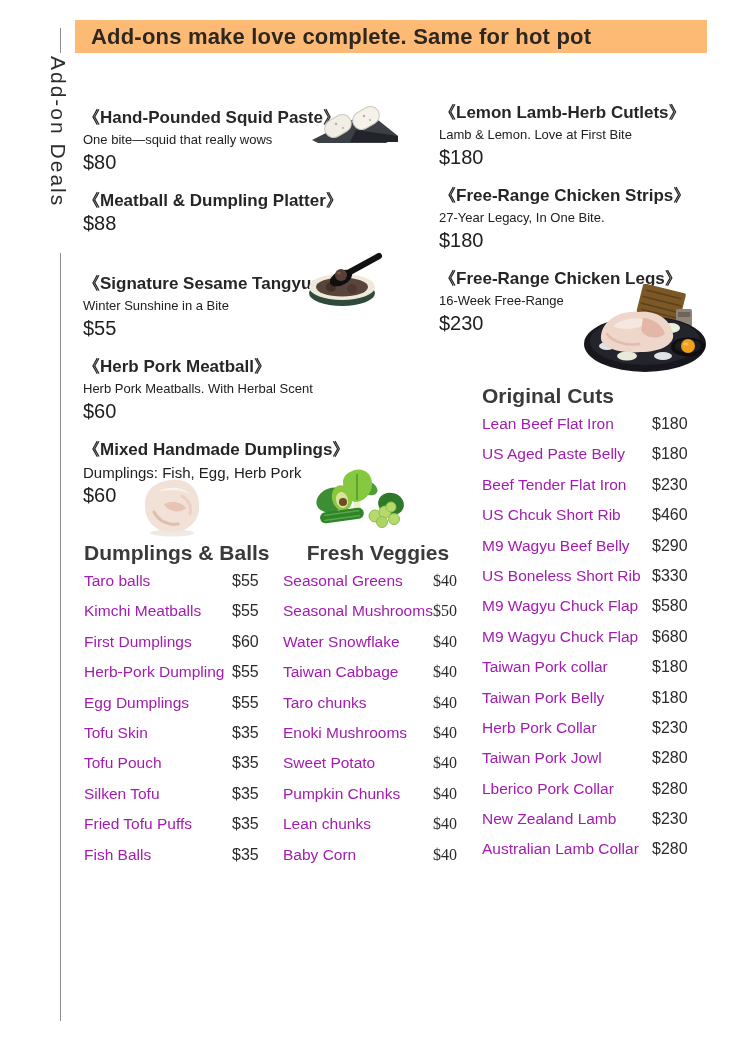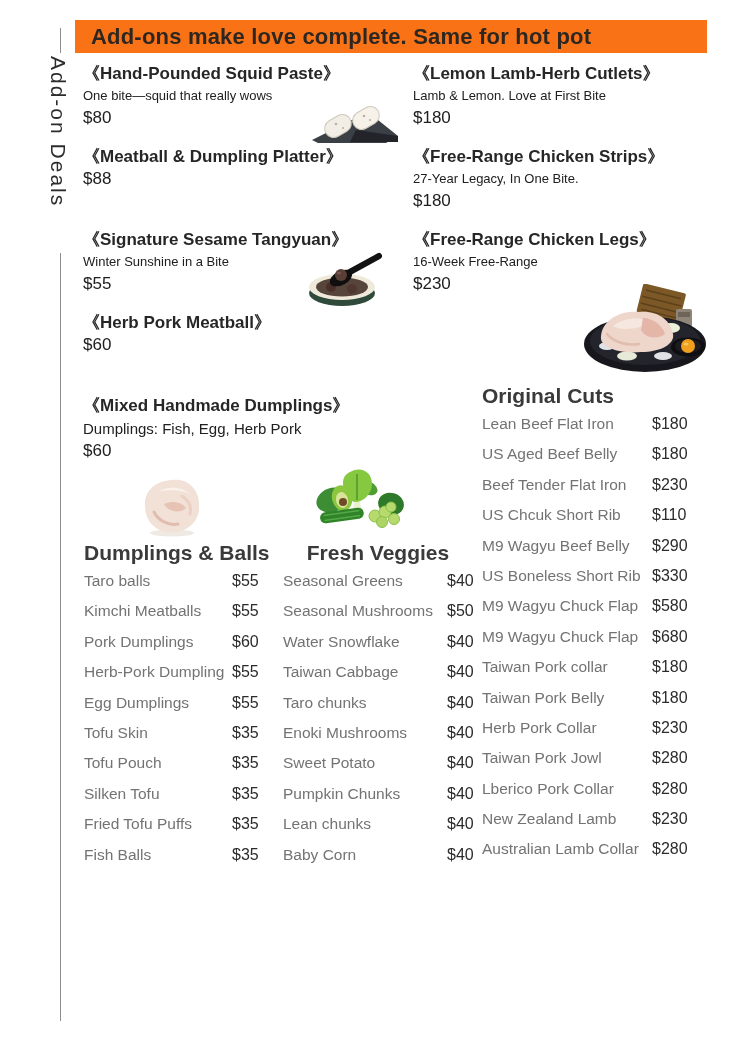--- a/index.html
+++ b/index.html
@@ -3,49 +3,49 @@
 <meta charset="utf-8">
 <style>
   html,body{margin:0;padding:0;background:#ffffff;}
   .page{
     position:relative;width:740px;height:1046px;background:#ffffff;
     font-family:"Liberation Sans","DejaVu Sans",sans-serif;
     color:#242424;overflow:hidden;
   }
   
   .banner{position:absolute;left:75px;top:20px;width:632px;height:33px;
-    background:#f97316;display:flex;align-items:center;}
+    background:#fdba74;display:flex;align-items:center;}
   .banner-title{padding-left:16px;font-size:22px;font-weight:700;color:#2e2721;letter-spacing:.2px;white-space:nowrap;}
   
   .v-line{position:absolute;left:60px;width:1px;background:#8d8d8d;}
   .v-line.top{top:28px;height:25px;}
   .v-line.bottom{top:253px;height:768px;}
   .sidebar-label{position:absolute;left:46px;top:56px;writing-mode:vertical-rl;
     font-size:21px;color:#2c2c2c;letter-spacing:2px;white-space:nowrap;}
   
   .deal-col{position:absolute;top:62px;}
-  .deal-col.left{left:83px;width:342px;}
-  .deal-col.right{left:413px;width:300px;}
+  .deal-col.left{left:83px;width:342px;margin-top:44px;}
+  .deal-col.right{left:439px;width:300px;margin-top:39px;}
   .deal{height:83px;}
   .deal-title{font-size:17px;font-weight:700;color:#262626;line-height:23px;white-space:nowrap;}
   .deal-desc{font-size:13px;color:#202020;line-height:22px;white-space:nowrap;}
   .deal-desc.small{font-size:15px;line-height:22px;padding-top:1px;}
-  .deal-price{font-size:17px;color:#202020;line-height:22px;}
+  .deal-price{font-size:20px;color:#202020;line-height:22px;}
   
   .section{position:absolute;}
   #section-cuts{left:482px;top:383px;width:230px;}
   #section-dumplings{left:84px;top:540px;width:195px;}
   #section-veggies{left:283px;top:540px;width:190px;text-align:center;}
   .section-title{font-size:21px;font-weight:700;color:#3a3a3a;line-height:26px;white-space:nowrap;}
   #section-cuts .section-title{}
   .menu-row{position:relative;height:30.4px;}
-  .row-name{position:absolute;left:0;top:6px;font-size:15.5px;color:#737373;white-space:nowrap;}
+  .row-name{position:absolute;left:0;top:6px;font-size:15.5px;color:#a21caf;white-space:nowrap;}
   .row-price{position:absolute;top:6px;font-size:16px;color:#2b2b2b;white-space:nowrap;}
   #section-dumplings .row-price{left:148px;}
-  #section-veggies .row-price{left:164px;}
+  #section-veggies .row-price{left:150px;font-family:Liberation Serif, serif;}
   #section-cuts .row-price{left:170px;}
   
   .food-img{position:absolute;}
   #img-squid{left:298px;top:100px;}
   #img-tangyuan{left:306px;top:246px;}
   #img-chicken{left:583px;top:284px;}
   #img-meatball{left:138px;top:476px;}
   #img-veggies{left:312px;top:464px;}
 </style>
 </head>
@@ -71,20 +71,21 @@
         <div class="deal-title">《Meatball &amp; Dumpling Platter》</div>
         <div class="deal-price">$88</div>
       </div>
       <div class="deal">
         <div class="deal-title">《Signature Sesame Tangyuan》</div>
         <div class="deal-desc">Winter Sunshine in a Bite</div>
         <div class="deal-price">$55</div>
       </div>
       <div class="deal">
         <div class="deal-title">《Herb Pork Meatball》</div>
+        <div class="deal-desc">Herb Pork Meatballs. With Herbal Scent</div>
         <div class="deal-price">$60</div>
       </div>
       <div class="deal">
         <div class="deal-title">《Mixed Handmade Dumplings》</div>
         <div class="deal-desc small">Dumplings: Fish, Egg, Herb Pork</div>
         <div class="deal-price">$60</div>
       </div>
     </div>
   <div class="deal-col right" id="deal-col-right">
       <div class="deal">
@@ -105,30 +106,30 @@
     </div>
 
   <div class="section" id="section-cuts">
     <div class="section-title">Original Cuts</div>
     <div class="rows">
         <div class="menu-row">
           <span class="row-name">Lean Beef Flat Iron</span>
           <span class="row-price">$180</span>
         </div>
         <div class="menu-row">
-          <span class="row-name">US Aged Beef Belly</span>
+          <span class="row-name">US Aged Paste Belly</span>
           <span class="row-price">$180</span>
         </div>
         <div class="menu-row">
           <span class="row-name">Beef Tender Flat Iron</span>
           <span class="row-price">$230</span>
         </div>
         <div class="menu-row">
           <span class="row-name">US Chcuk Short Rib</span>
-          <span class="row-price">$110</span>
+          <span class="row-price">$460</span>
         </div>
         <div class="menu-row">
           <span class="row-name">M9 Wagyu Beef Belly</span>
           <span class="row-price">$290</span>
         </div>
         <div class="menu-row">
           <span class="row-name">US Boneless Short Rib</span>
           <span class="row-price">$330</span>
         </div>
         <div class="menu-row">
@@ -175,21 +176,21 @@
     <div class="rows">
         <div class="menu-row">
           <span class="row-name">Taro balls</span>
           <span class="row-price">$55</span>
         </div>
         <div class="menu-row">
           <span class="row-name">Kimchi Meatballs</span>
           <span class="row-price">$55</span>
         </div>
         <div class="menu-row">
-          <span class="row-name">Pork Dumplings</span>
+          <span class="row-name">First Dumplings</span>
           <span class="row-price">$60</span>
         </div>
         <div class="menu-row">
           <span class="row-name">Herb-Pork Dumpling</span>
           <span class="row-price">$55</span>
         </div>
         <div class="menu-row">
           <span class="row-name">Egg Dumplings</span>
           <span class="row-price">$55</span>
         </div>

